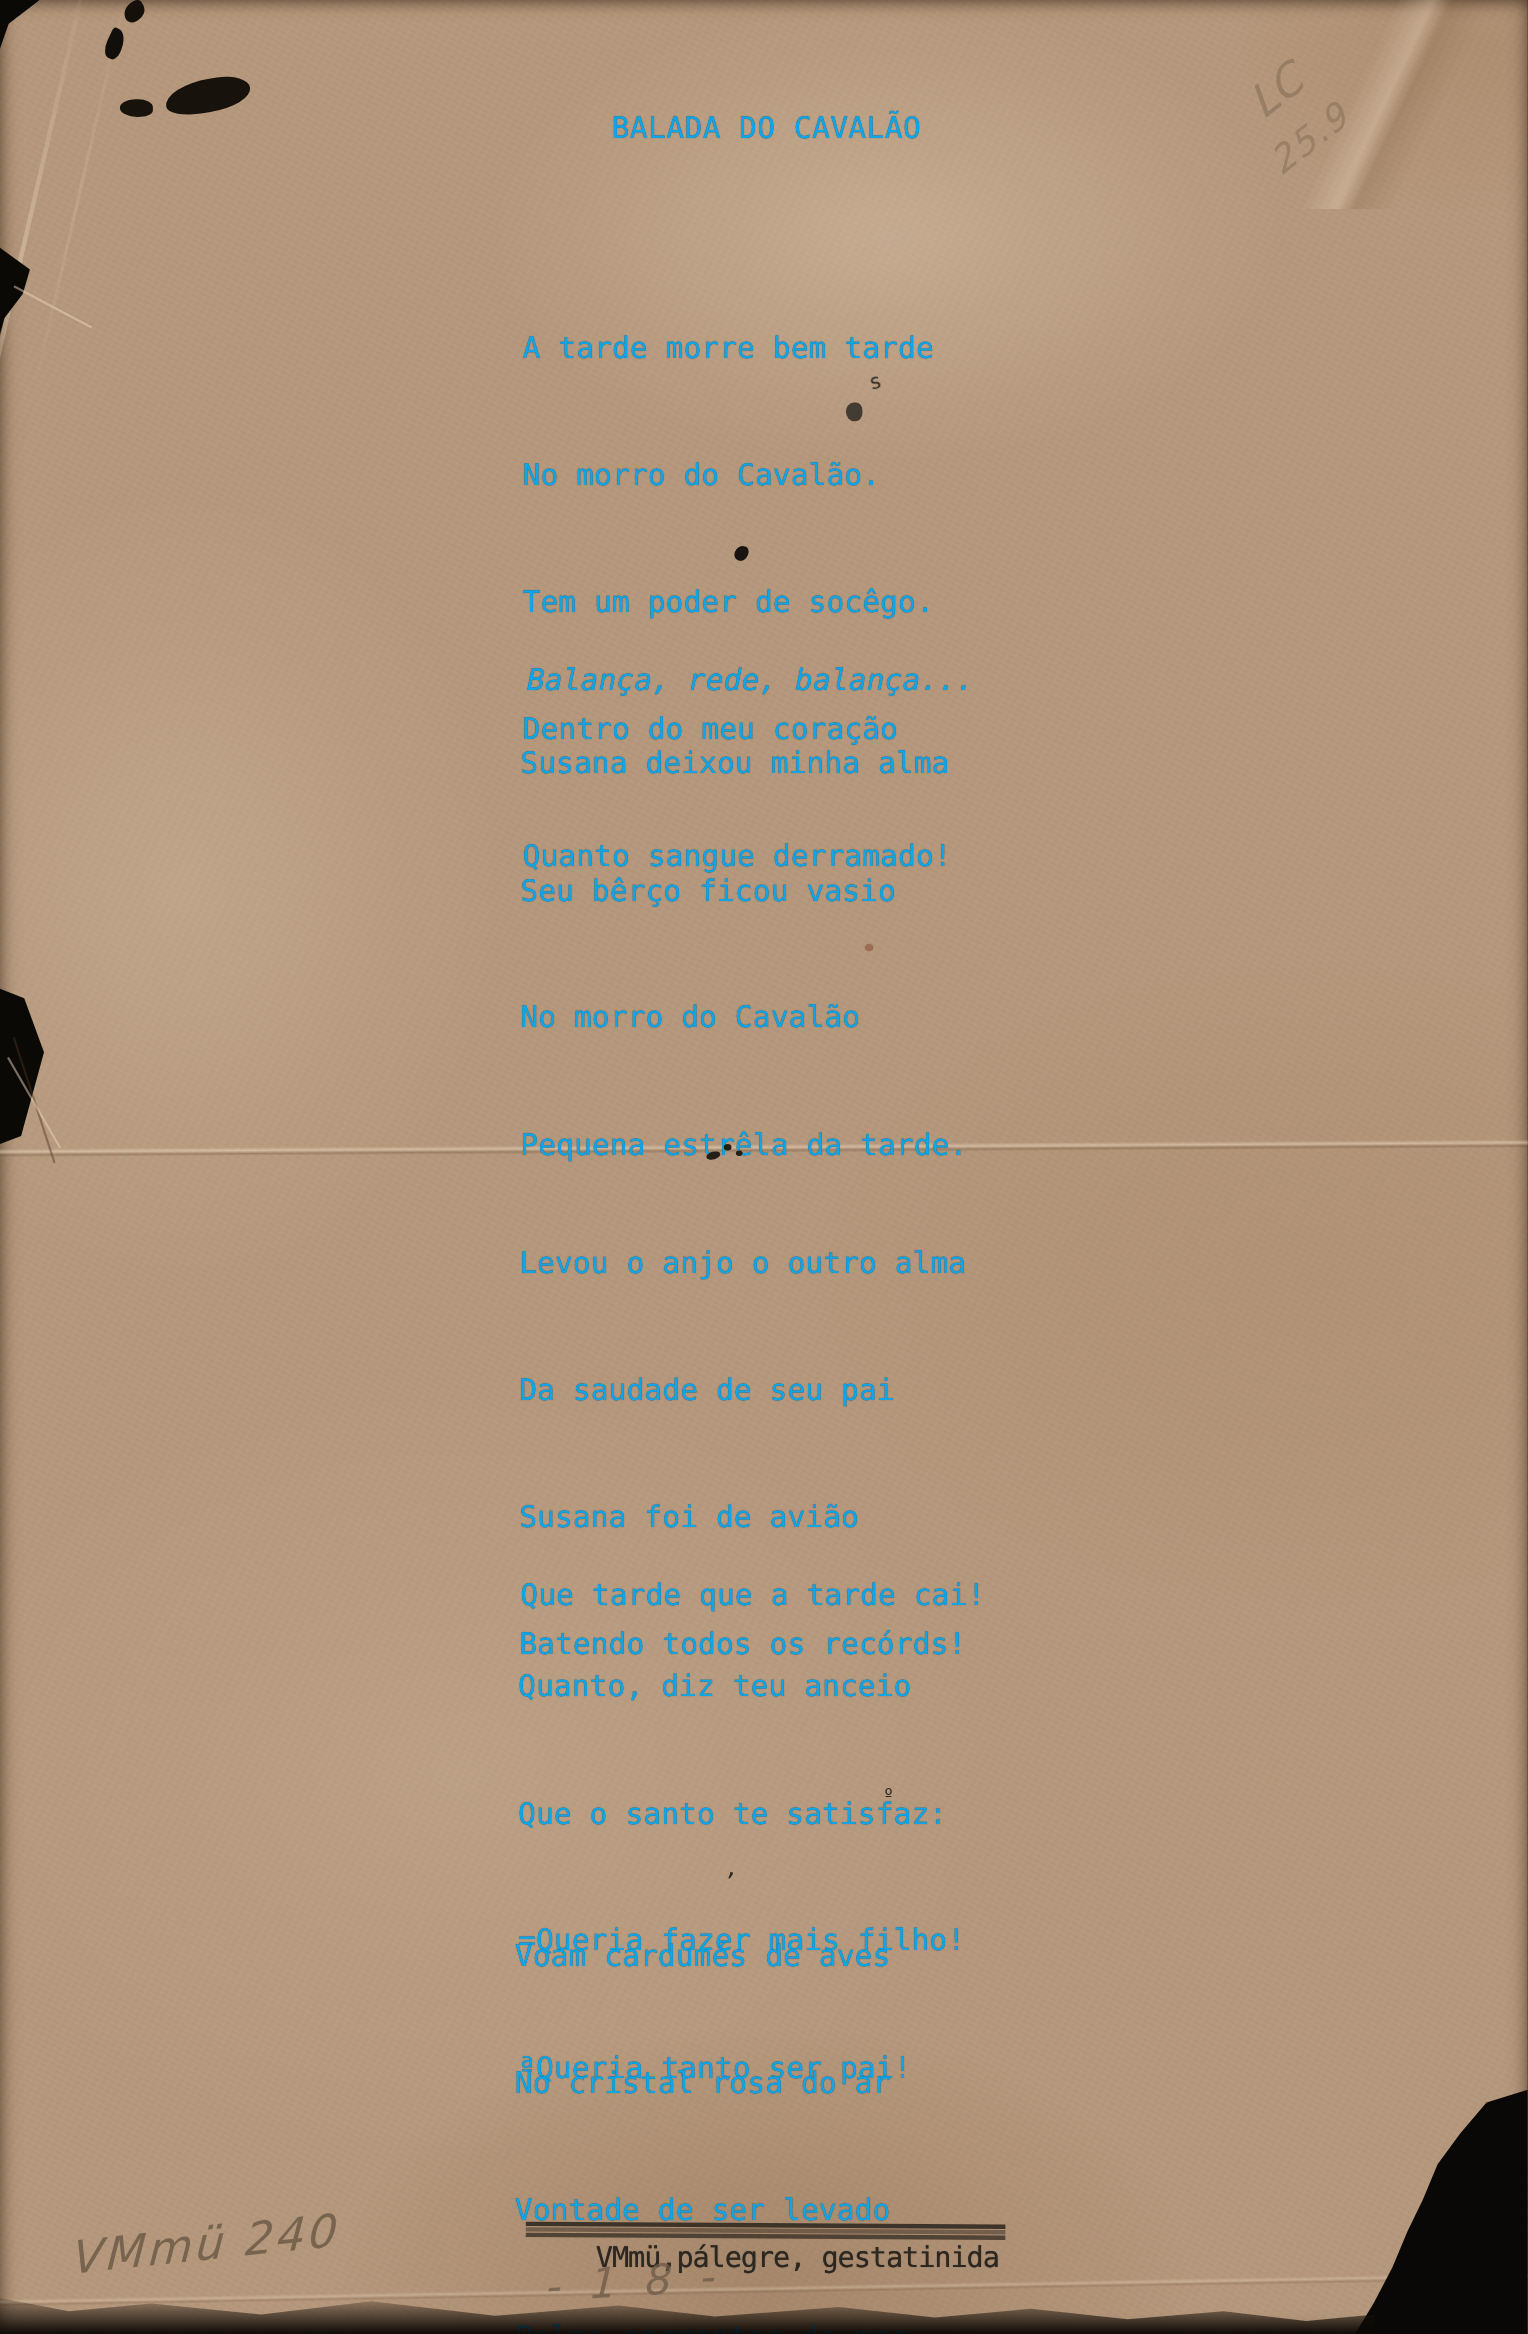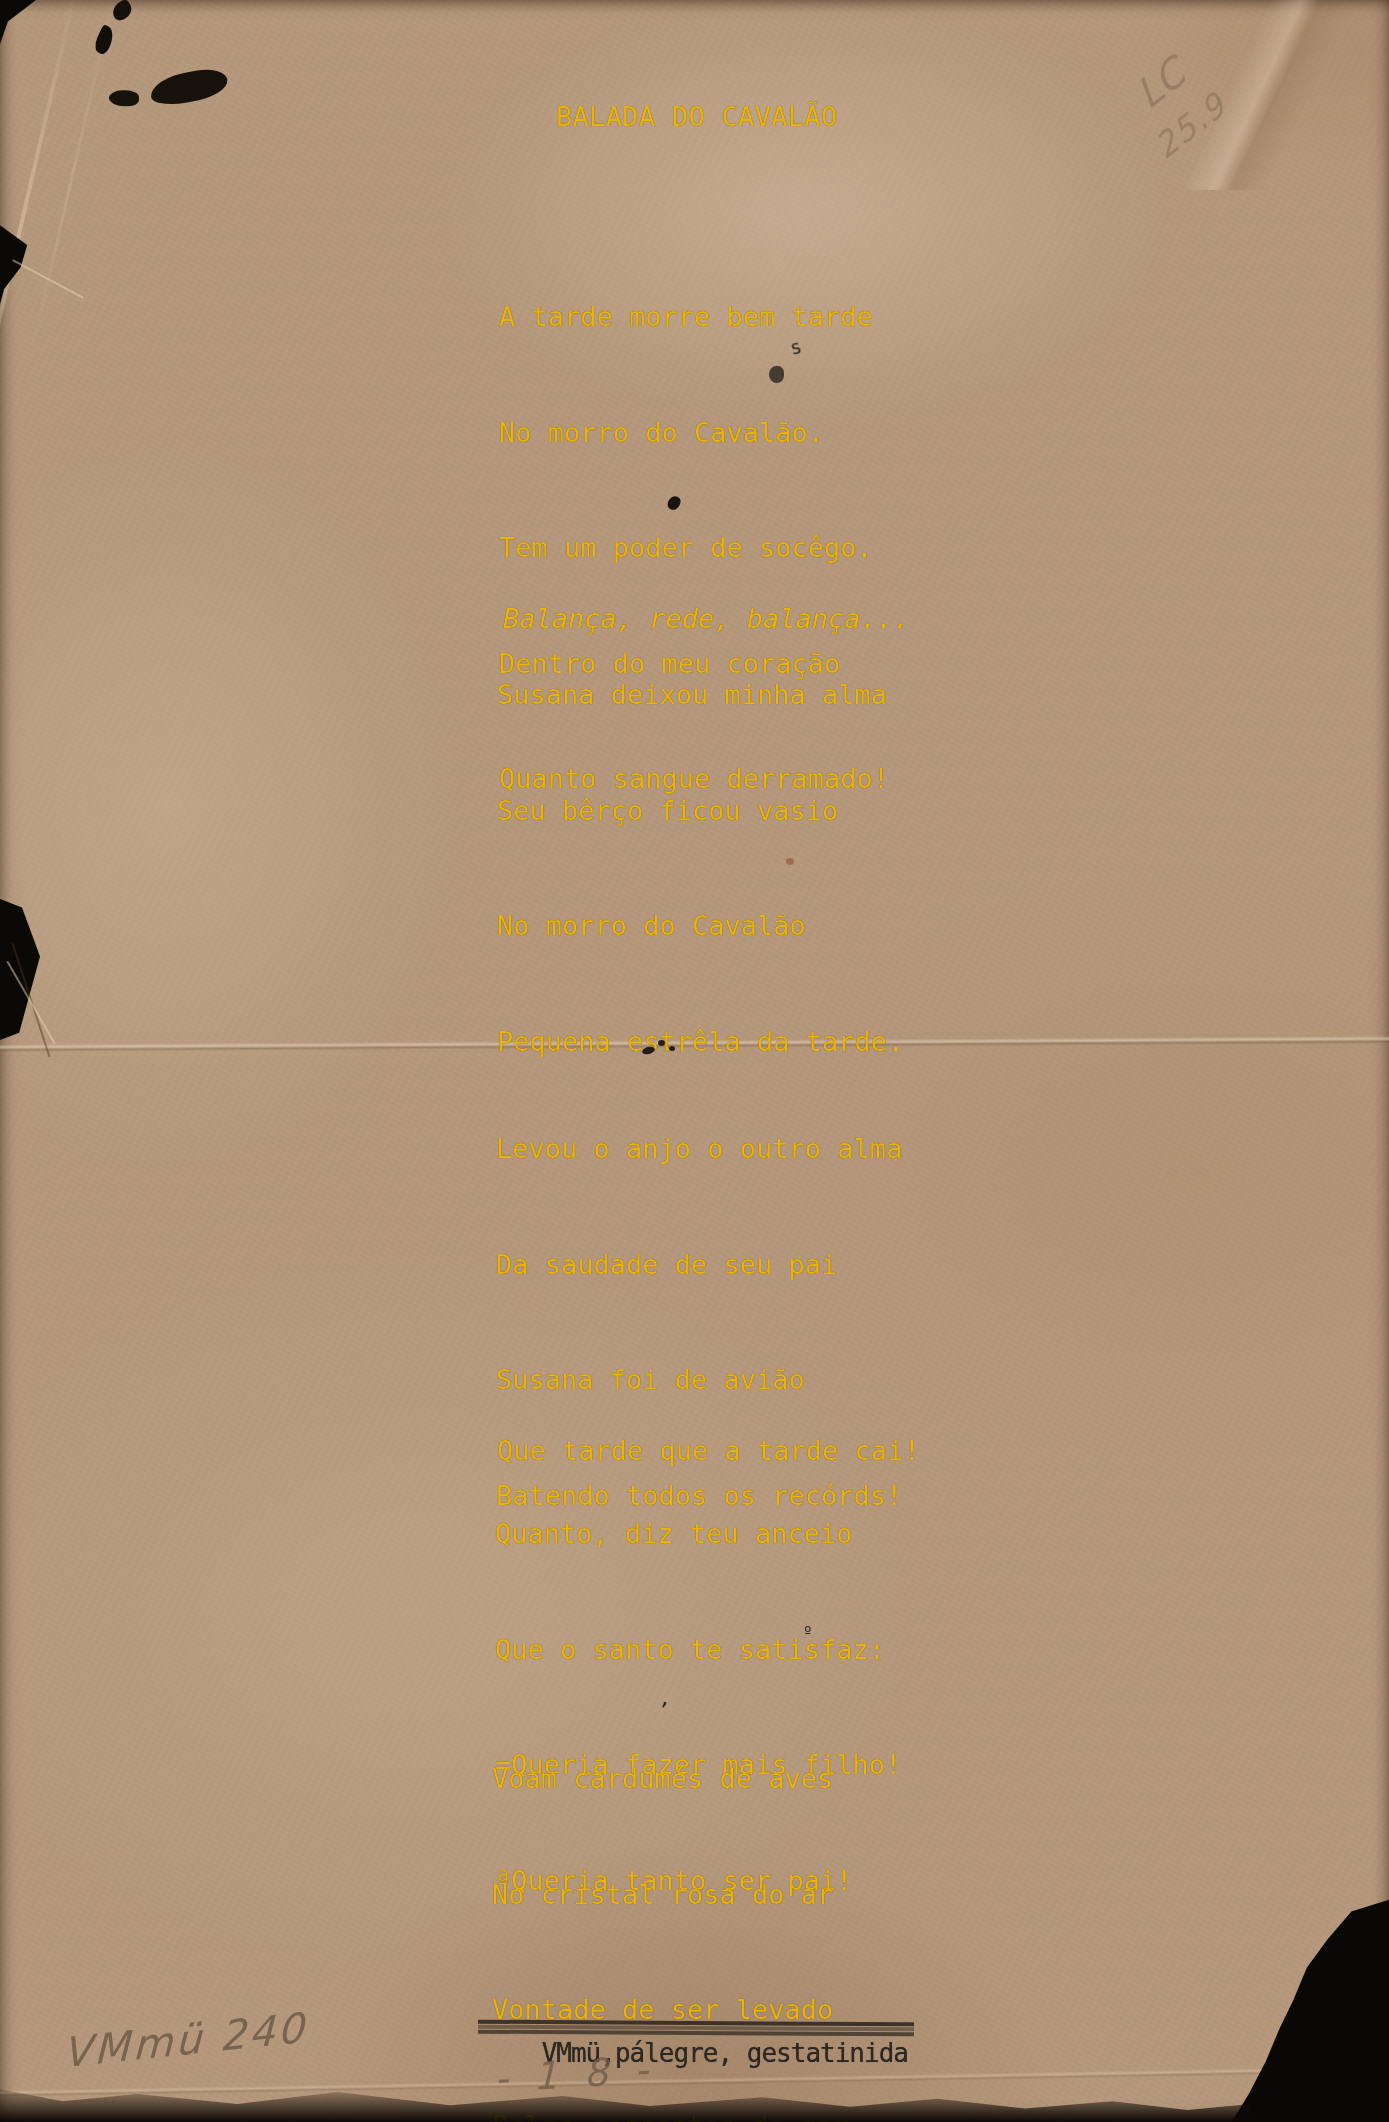--- a/index.html
+++ b/index.html
@@ -14,24 +14,24 @@
       radial-gradient(520px 320px at 50% 98%, rgba(110,75,45,0.22), transparent 75%),
       radial-gradient(320px 220px at 97% 2%, rgba(140,100,65,0.18), transparent 70%),
       radial-gradient(720px 520px at 30% 76%, rgba(250,235,210,0.10), transparent 70%),
       repeating-linear-gradient(27deg, rgba(0,0,0,0.015) 0 2px, transparent 2px 5px),
       repeating-linear-gradient(117deg, rgba(255,255,255,0.02) 0 3px, transparent 3px 7px);
     box-shadow: inset 0 8px 16px -8px rgba(40,25,12,.65),
                 inset 0 -10px 18px -10px rgba(40,25,12,.55),
                 inset 10px 0 20px -12px rgba(40,25,12,.5),
                 inset -10px 0 20px -12px rgba(40,25,12,.45);}
   
-  .typed{position:absolute;color:#eab308;font-size:27px;white-space:pre;
+  .typed{position:absolute;color:#0ea5e9;font-size:27px;white-space:pre;
          text-shadow:0 0 .7px rgba(52,46,38,.85);}
   .title{left:556px;top:100px;line-height:34px;letter-spacing:.3px;}
-  .stanza .line{height:53.6px;line-height:53.6px;margin-left:24px;}
+  .stanza .line{height:53.6px;line-height:53.6px;}
   .s1{left:475px;top:228px;}
   .r1{left:479px;top:530px;font-style:italic;}
   .s2{left:473px;top:606px;}
   .s3{left:468px;top:920px;}
   .s4{left:472px;top:1060px;}
   .r2{left:473px;top:1362px;}
   .s5{left:471px;top:1445px;}
   .s6{left:468px;top:1690px;}
   
   .struck{left:483px;top:2008px;font-size:26px;letter-spacing:-1px;color:#2c2720;

